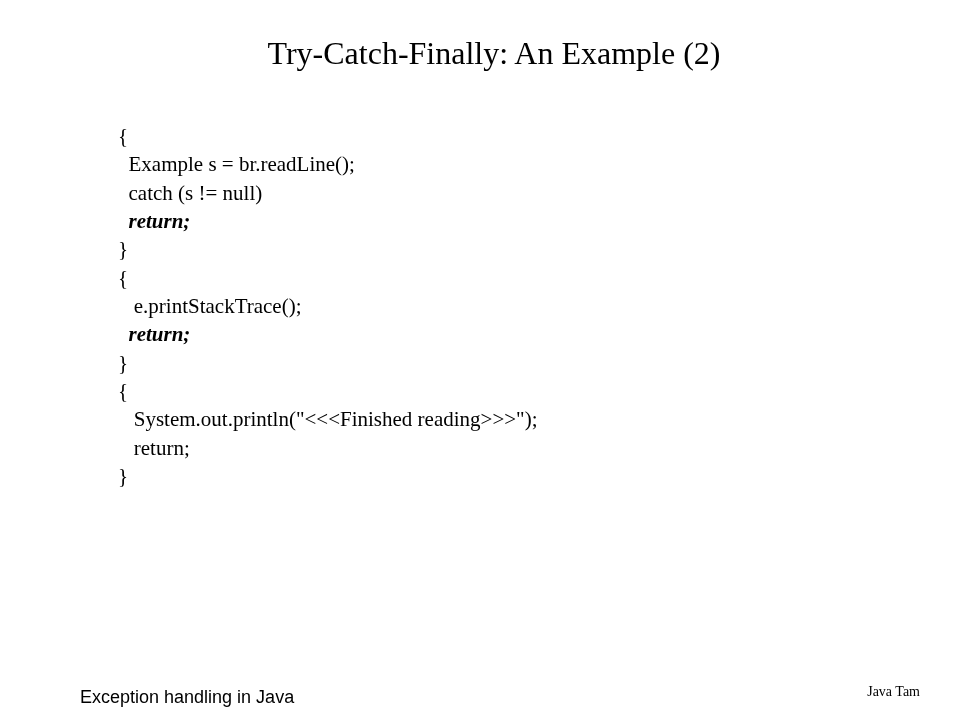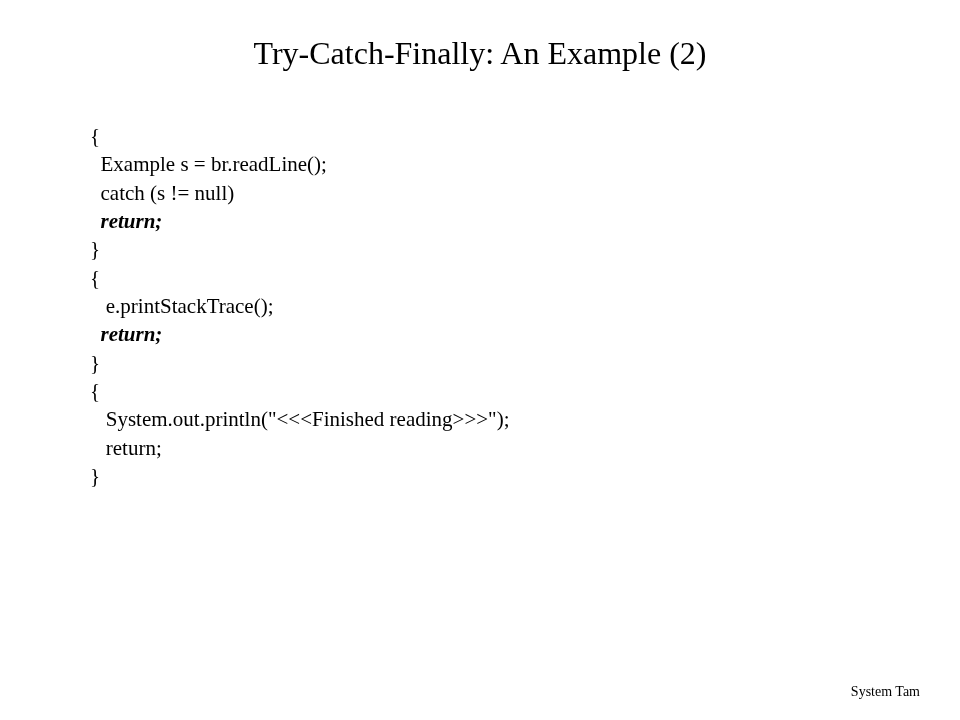--- a/index.html
+++ b/index.html
@@ -12,21 +12,21 @@
       height: 720px;
       background: #ffffff;
       font-family: "Times New Roman", Times, serif;
       color: #000000;
       position: relative;
       overflow: hidden;
     }
     .slide {
       width: 100%;
       height: 100%;
-      padding: 35px 80px 20px 80px;
+      padding: 35px 80px 20px 108px;
       position: relative;
     }
     .title {
       font-size: 32px;
       text-align: center;
       font-weight: normal;
       margin-bottom: 50px;
     }
     .code-block {
       font-size: 21px;
@@ -70,14 +70,15 @@
     <div class="code-line">{</div>
     <div class="code-line">   e.printStackTrace();</div>
     <div class="code-line italic">  return;</div>
     <div class="code-line">}</div>
     <div class="code-line">{</div>
     <div class="code-line">   System.out.println("&lt;&lt;&lt;Finished reading&gt;&gt;&gt;");</div>
     <div class="code-line">   return;</div>
     <div class="code-line">}</div>
   </div>
 
-  <div class="footer-right">System Tam</div>
+  <div class="footer-left">Exception handling in Java</div>
+  <div class="footer-right">Java Tam</div>
 </div>
 
 </body></html>

